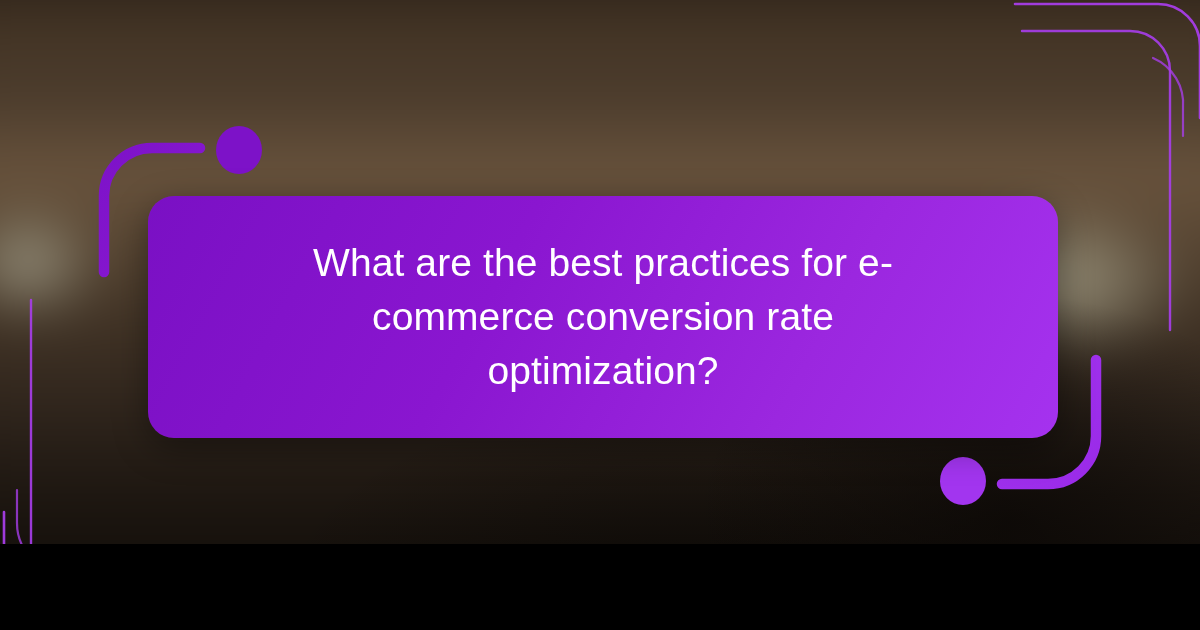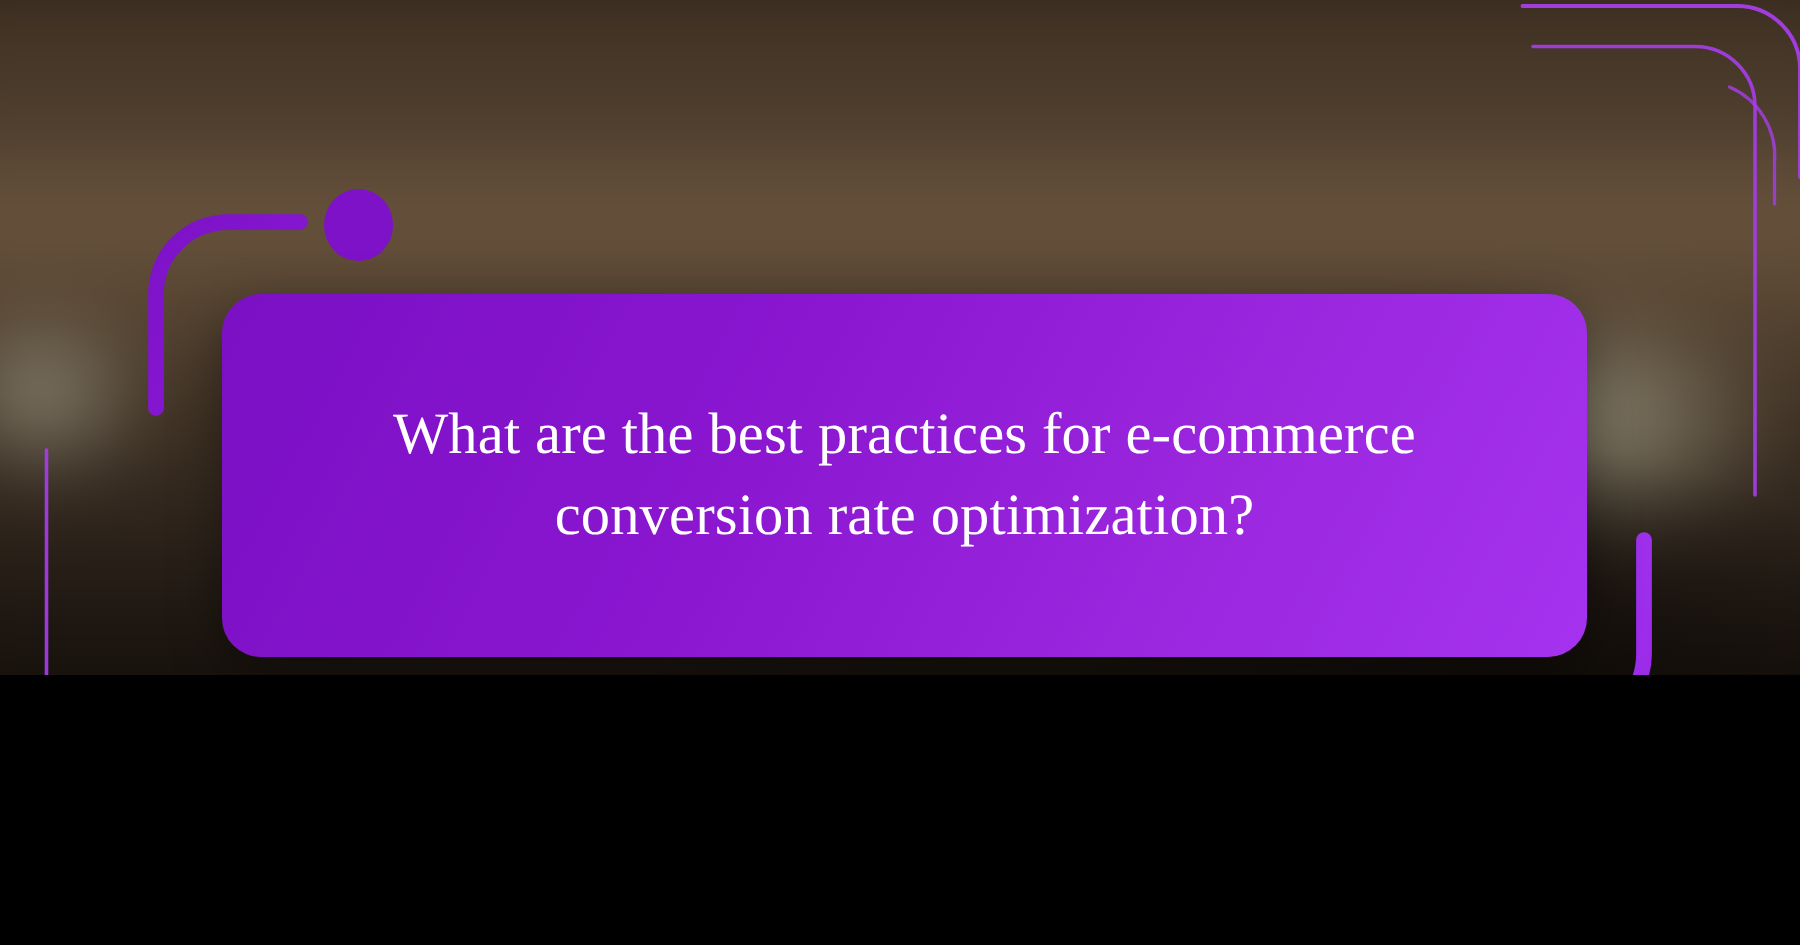--- a/index.html
+++ b/index.html
@@ -3,23 +3,23 @@
 <meta charset="utf-8">
 <style>
   html, body {
     margin: 0;
     padding: 0;
     background: #000;
   }
   #stage {
     position: relative;
     width: 1200px;
-    height: 450px;
+    height: 544px;
     overflow: hidden;
-    font-family: Liberation Serif, serif;
+    font-family: Liberation Sans, sans-serif;
   }
 
   
   .bg-root {
     position: absolute;
     inset: 0;
     background: #3a2f26;
     overflow: hidden;
   }
   .bg-photo {

